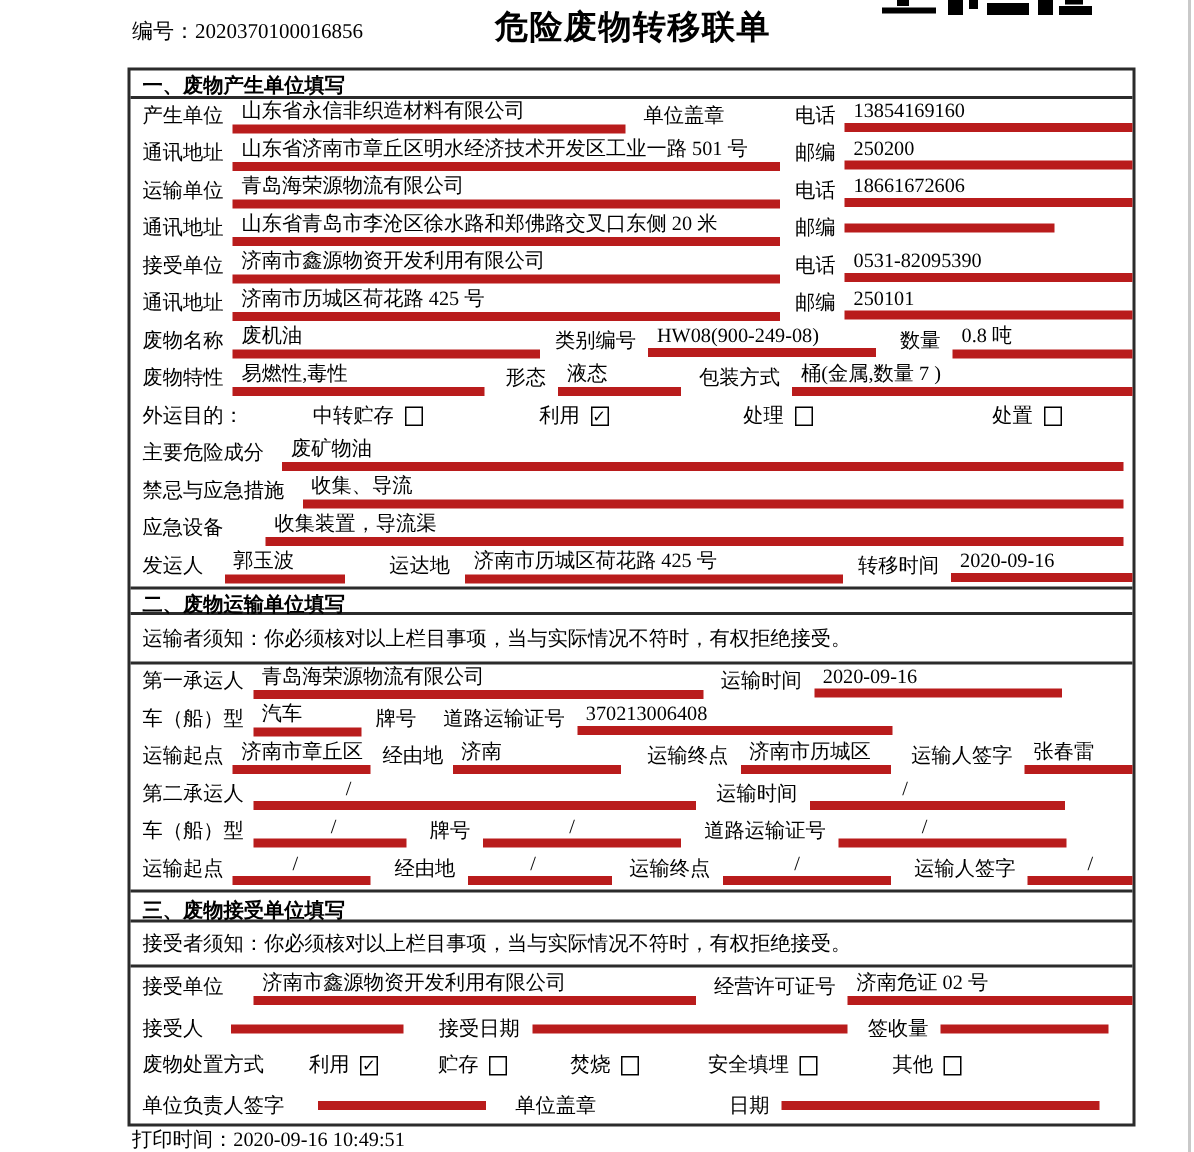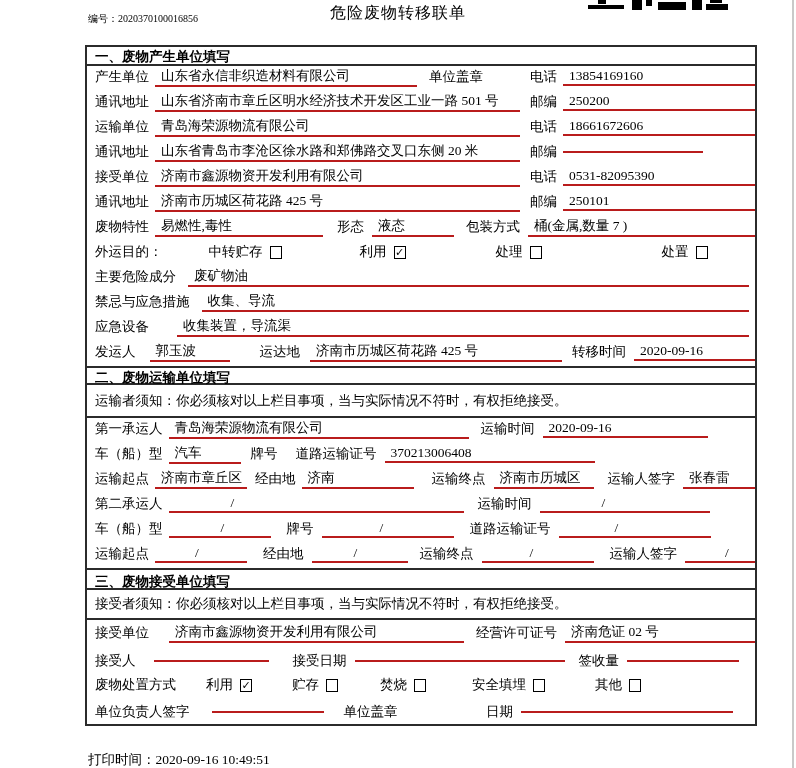--- a/index.html
+++ b/index.html
@@ -1,34 +1,34 @@
 <!DOCTYPE html>
 <html><head>
 <meta charset="utf-8">
 <style>
   * { margin:0; padding:0; box-sizing:border-box; }
   html,body { background:#fff; }
   .page {
     position:relative; width:796px; height:768px; background:#ffffff;
     font-family:"Liberation Serif","DejaVu Serif",serif; color:#000; overflow:hidden;
   }
-  .serial { position:absolute; left:88px; top:12px; font-size:10px; white-space:nowrap; }
-  .doc-title { position:absolute; left:330px; top:3px; font-size:16px; font-weight:normal; letter-spacing:1px; white-space:nowrap; }
+  .serial { position:absolute; left:88px; top:12px; font-size:14px; white-space:nowrap; }
+  .doc-title { position:absolute; left:330px; top:3px; font-size:22px; font-weight:bold; letter-spacing:1px; white-space:nowrap; }
   .qr { position:absolute; left:588px; top:0; }
   .page-edge { position:absolute; right:2px; top:0; width:2px; height:768px; background:#c9c9c9; }
 
   .form-box { position:absolute; left:85px; top:45px; width:672px; border:2px solid #2b2b2b; background:#fff; }
 
   .sec-h { font-weight:bold; font-size:13.5px; padding:1px 8px 2px; border-bottom:2px solid #2b2b2b; height:19px; }
   .sec-h.bt { border-top:2px solid #2b2b2b; }
   .notice { display:flex; align-items:center; font-size:13.5px; padding:0 8px; border-bottom:2px solid #2b2b2b; }
 
   .row { display:flex; align-items:center; padding:0 0 3px 8px; height:25px; font-size:13.5px; }
   .lb { white-space:nowrap; margin-right:6px; flex-shrink:0; }
-  .uv { border-bottom:2px solid #b91c1c; padding:0 3px 0 6px; white-space:nowrap; overflow:hidden; flex-shrink:0; }
+  .uv { border-bottom:6px solid #b91c1c; padding:0 3px 0 6px; white-space:nowrap; overflow:hidden; flex-shrink:0; }
   .uv.grow { flex:1 1 auto; }
   .sp { flex:1 1 auto; }
 
   .opt { display:flex; align-items:center; white-space:nowrap; }
   .cb { display:inline-block; width:12px; height:13px; border:1px solid #000; margin-left:7px;
         font-size:11px; line-height:12px; text-align:center; font-family:"DejaVu Sans",sans-serif; }
 
   .print-time { position:absolute; left:88px; top:751px; font-size:13.5px; white-space:nowrap; }
 </style>
 </head>
@@ -96,20 +96,28 @@
       <span class="uv" style="width:192px">0531-82095390</span>
     </div>
 
     <div class="row">
       <span class="lb">通讯地址</span>
       <span class="uv grow">济南市历城区荷花路 425 号</span>
       <span class="lb" style="margin:0 6px 0 10px">邮编</span>
       <span class="uv" style="width:192px">250101</span>
     </div>
 
+    <div class="row">
+      <span class="lb">废物名称</span>
+      <span class="uv" style="width:205px">废机油</span>
+      <span class="lb" style="margin:0 8px 0 10px">类别编号</span>
+      <span class="uv" style="width:152px">HW08(900-249-08)</span>
+      <span class="lb" style="margin:0 8px 0 16px">数量</span>
+      <span class="uv grow">0.8 吨</span>
+    </div>
 
     <div class="row">
       <span class="lb">废物特性</span>
       <span class="uv" style="width:168px">易燃性,毒性</span>
       <span class="lb" style="margin:0 8px 0 14px">形态</span>
       <span class="uv" style="width:82px">液态</span>
       <span class="lb" style="margin:0 8px 0 12px">包装方式</span>
       <span class="uv grow">桶(金属,数量 7 )</span>
     </div>
 

